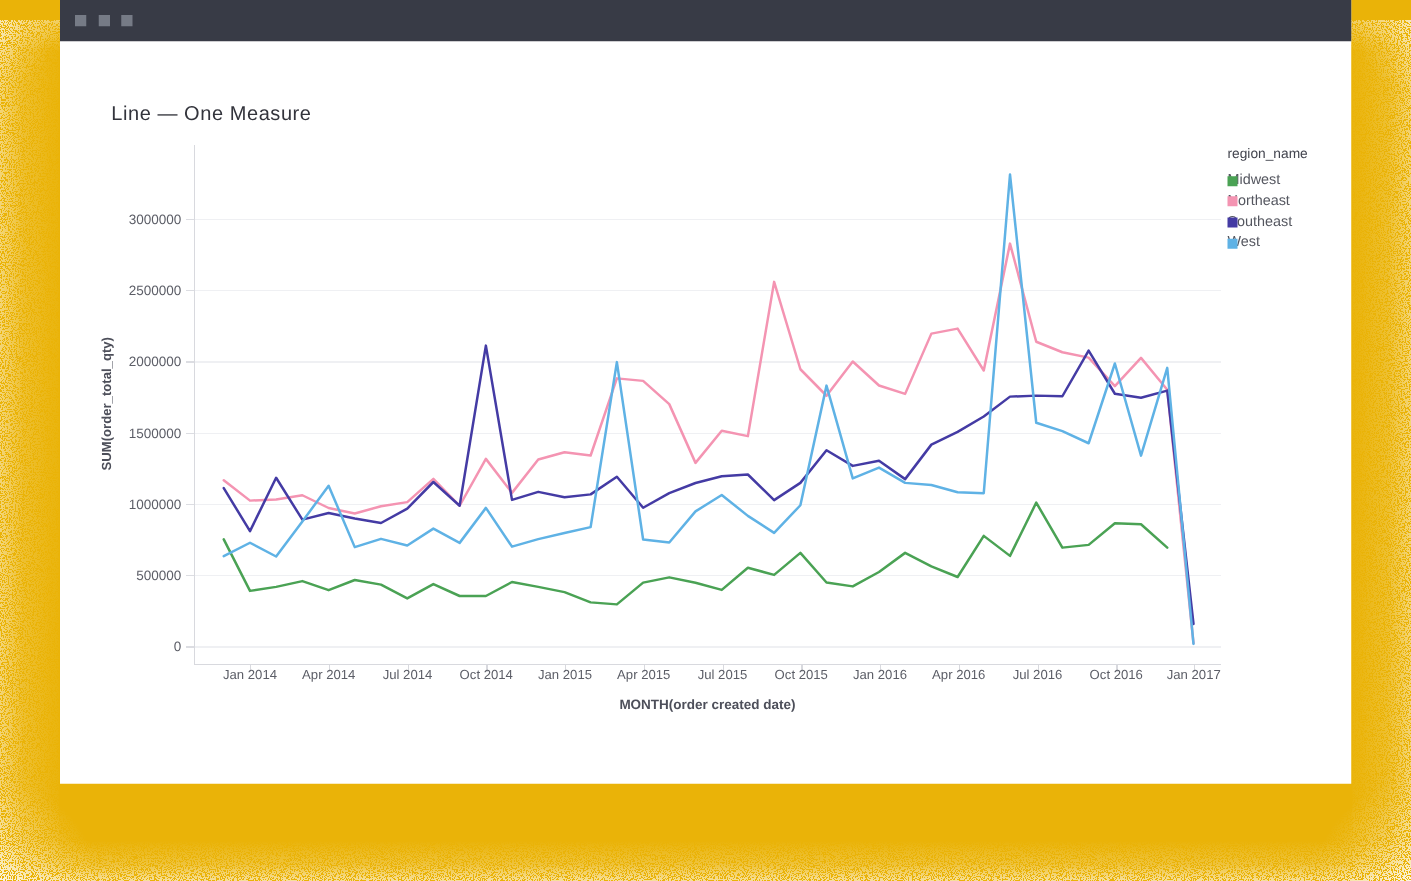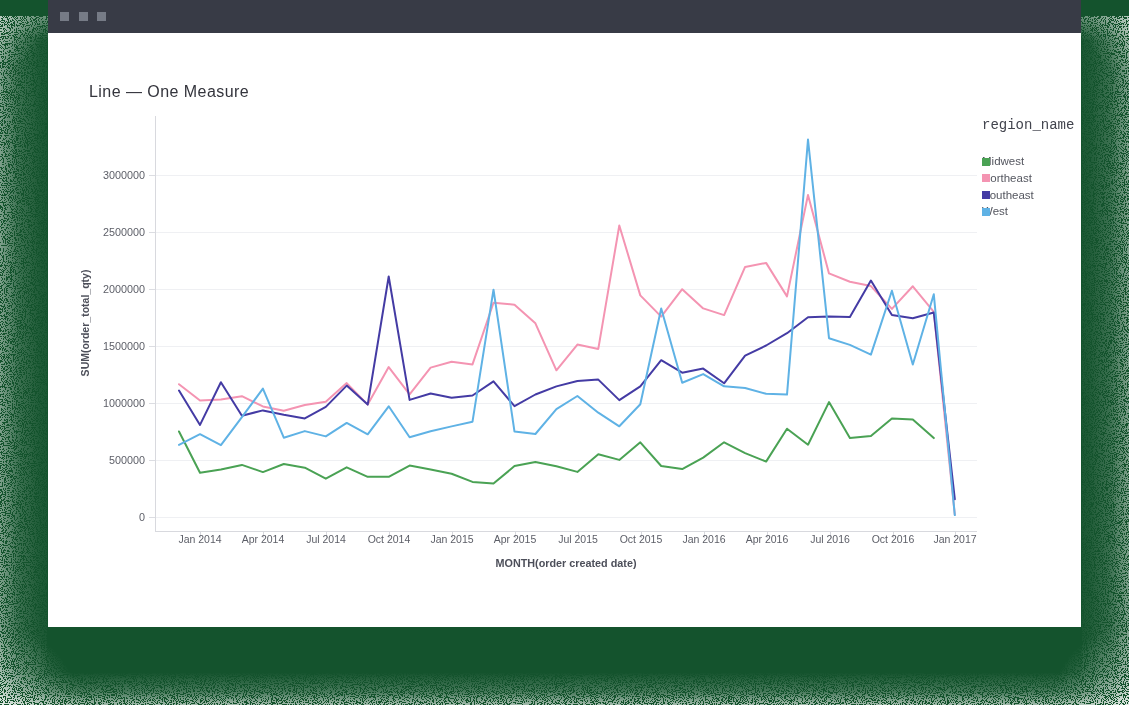--- a/index.html
+++ b/index.html
@@ -1,23 +1,23 @@
 <!DOCTYPE html>
 <html><head>
 <meta charset="utf-8">
 <style>
   html,body{margin:0;padding:0;background:#000;}
-  .stage{position:relative;width:1129px;height:705px;overflow:hidden;background:#14532d;font-family:"Liberation Sans",sans-serif;}
+  .stage{position:relative;width:1129px;height:705px;overflow:hidden;background:#eab308;font-family:"Liberation Sans",sans-serif;}
   .noise{position:absolute;left:0;top:0;width:1129px;height:705px;}
   .win{position:absolute;left:48px;top:0;width:1033px;height:627px;background:#fff;}
   .bar{position:absolute;left:0;top:0;width:1033px;height:33px;background:#383b46;}
   .sq{position:absolute;top:11.5px;width:9px;height:9px;background:#767b86;}
   .ttl{position:absolute;left:41px;top:83px;font-size:16px;color:#33343c;letter-spacing:.45px;}
   .legend{position:absolute;left:934px;top:117px;}
-  .lt{font-size:14px;color:#42444e;margin-bottom:20px;font-family:Liberation Mono, monospace;}
+  .lt{font-size:11px;color:#42444e;margin-bottom:7px;}
   .li{position:relative;height:16.8px;line-height:16.8px;font-size:11.5px;color:#54565f;white-space:nowrap;}
   .li i{position:absolute;left:0;top:4.5px;width:8px;height:8px;}
 </style>
 </head>
 <body>
 <div class="stage">
   <svg class="noise" width="1129" height="705">
     <defs>
       <filter id="gr" x="0" y="0" width="100%" height="100%">
         <feTurbulence type="fractalNoise" baseFrequency="0.9" numOctaves="3" seed="7"></feTurbulence>

